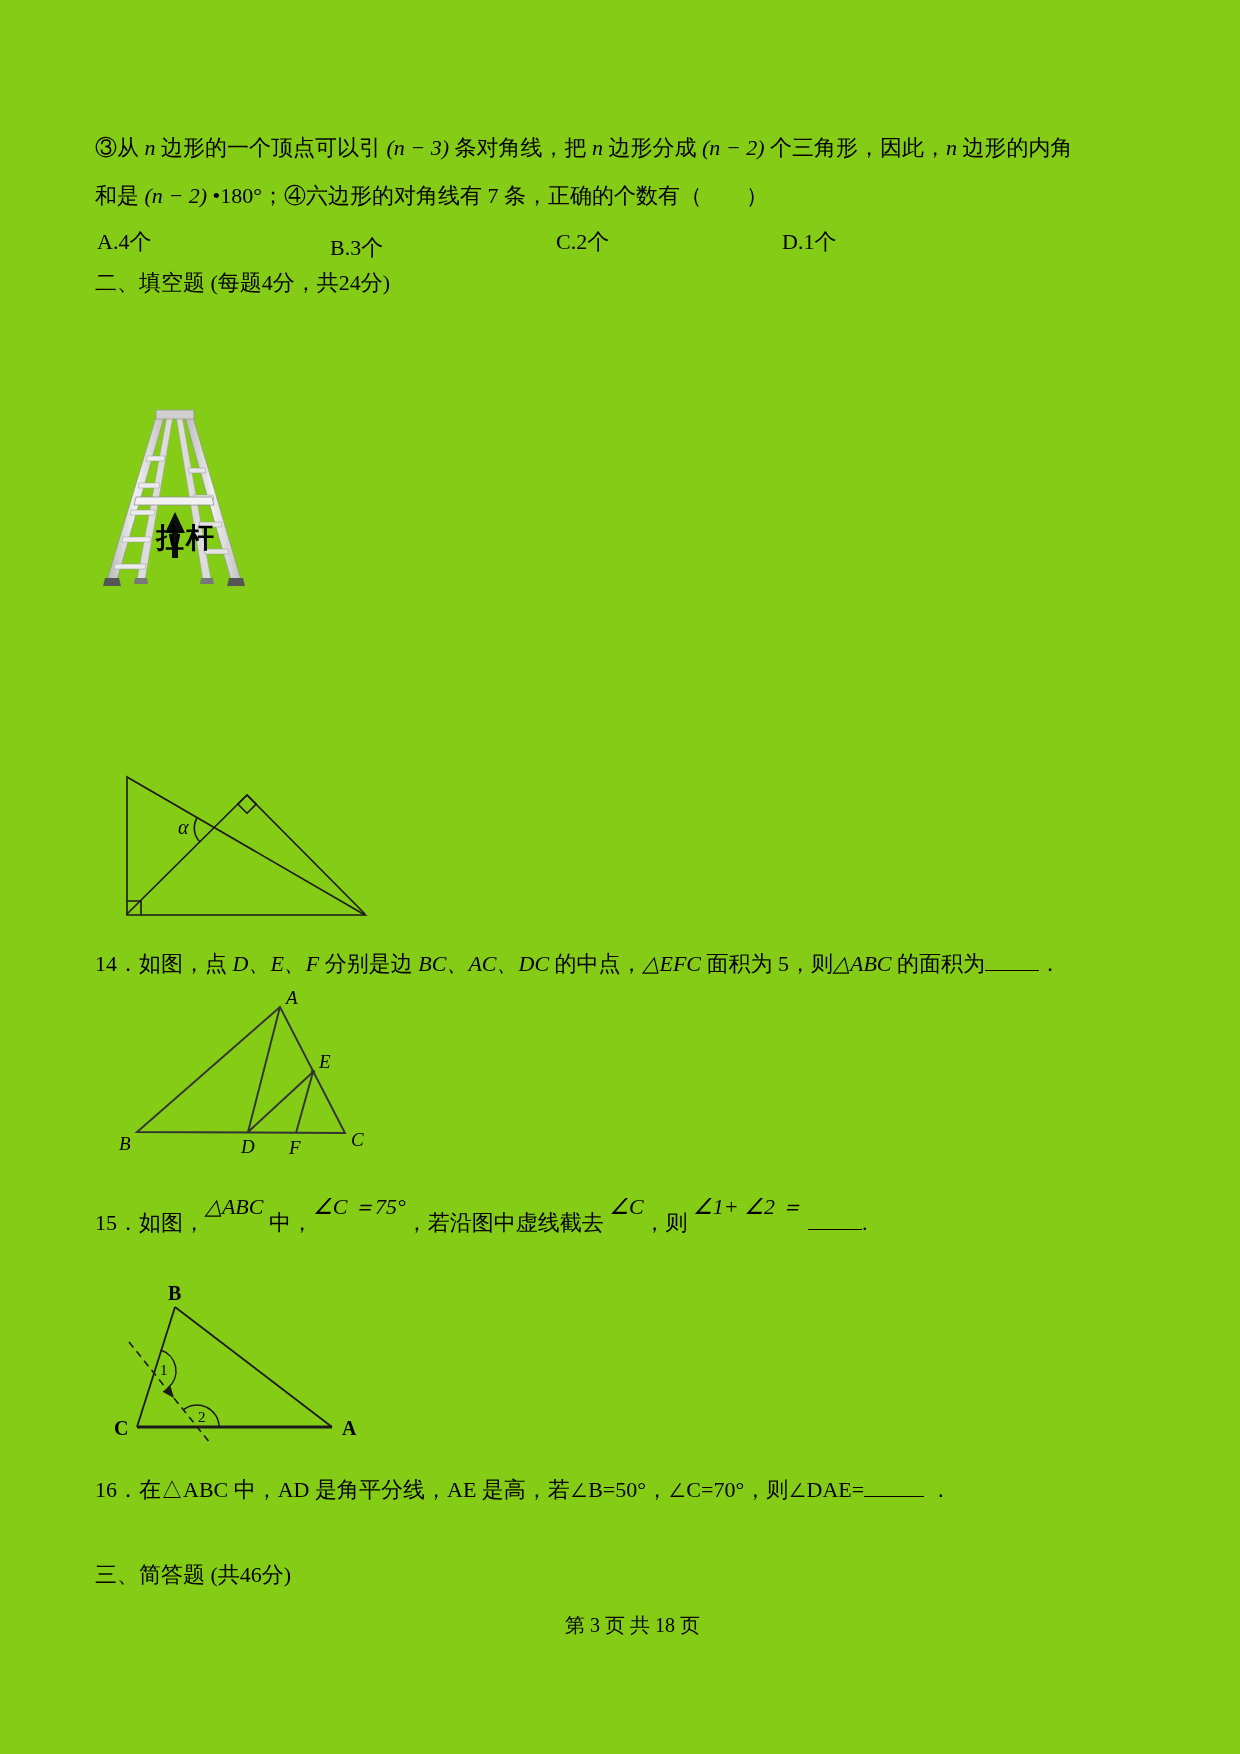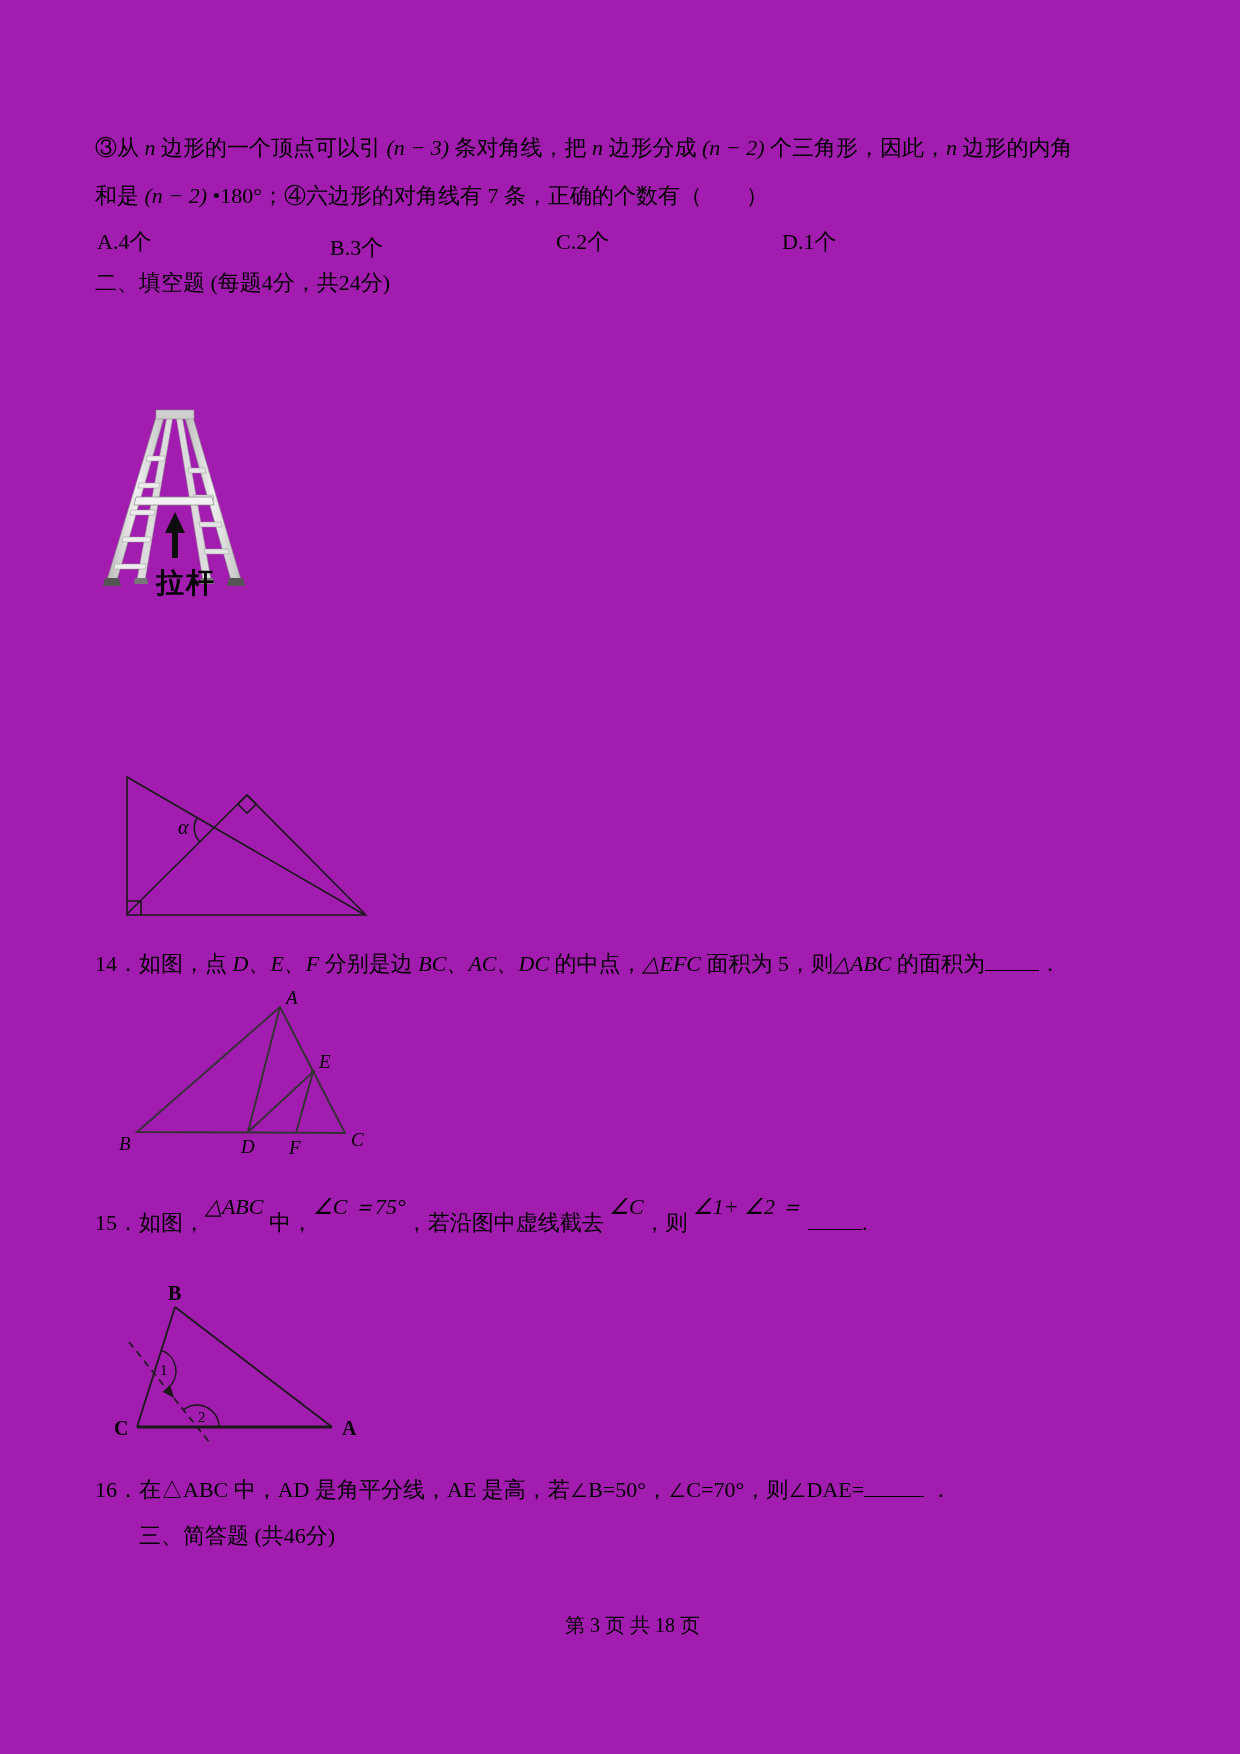--- a/index.html
+++ b/index.html
@@ -1,18 +1,18 @@
 <!DOCTYPE html>
 <html><head>
 <meta charset="utf-8">
 <style>
   * { margin:0; padding:0; box-sizing:border-box; }
   body { background:#fff; }
   .page {
-    position:relative; width:1240px; height:1754px; background:#a21caf;
+    position:relative; width:1240px; height:1754px; background:#84cc16;
     font-family:"Liberation Serif", serif; color:#000; overflow:hidden;
   }
   .row { position:absolute; font-size:22px; white-space:nowrap; color:#000; }
   .mi { font-style:italic; font-family:"Liberation Serif", serif; }
   .sup { display:inline-block; transform:translateY(-15px); }
   .sup16 { display:inline-block; transform:translateY(-16px); }
   .blank { display:inline-block; border-bottom:1.6px solid #000; height:20px; vertical-align:baseline; }
   .w120 { width:122px; } .w88 { width:90px; } .w110 { width:108px; }
   .w52 { width:54px; } .w58 { width:60px; }
   .opt { position:absolute; top:0; }
@@ -72,21 +72,21 @@
     <polygon points="33,89 109,89 111,97 31,97" fill="#f2f2f2" stroke="#8f8f8f" stroke-width="0.8"></polygon>
 
     <line x1="72" y1="150" x2="72" y2="118" stroke="#0d0d0d" stroke-width="6"></line>
     <polygon points="72,104 62,125 82,125" fill="#0d0d0d"></polygon>
 
     <polygon points="2,170 16,170 18,178 0,178" fill="#555"></polygon>
     <polygon points="126,170 140,170 142,178 124,178" fill="#555"></polygon>
     <polygon points="32,170 44,170 45,176 31,176" fill="#777"></polygon>
     <polygon points="98,170 110,170 111,176 97,176" fill="#777"></polygon>
   </svg>
-  <div class="ladder-label" style="left:156px; top:564px;">拉杆</div>
+  <div class="ladder-label" style="left:156px; top:519px;">拉杆</div>
 
 
 
   <svg style="position:absolute; left:110px; top:770px;" width="270" height="158" viewBox="0 0 270 158">
     <g fill="none" stroke="#1a1a1a" stroke-width="1.6">
       <polygon points="17,7 17,145 255,145"></polygon>
       <path d="M17,131 H31 V145"></path>
       <line x1="137" y1="25" x2="17" y2="144"></line>
       <line x1="137" y1="25" x2="255" y2="144"></line>
       <polygon points="137,25 127.8,34.1 137,43.2 146.2,34.1"></polygon>
@@ -139,17 +139,17 @@
     <g font-size="15">
       <text x="70" y="97">1</text>
       <text x="108" y="144">2</text>
     </g>
   </svg>
 
   <div class="row" style="left:95px; top:1475px;">
     <span>16．在△ABC 中，AD 是角平分线，AE 是高，若∠B=50°，∠C=70°，则∠DAE=</span><span class="blank w58"></span><span>&nbsp;</span><span>．</span>
   </div>
 
-  <div class="row" style="left:95px; top:1521px;margin-left:44px;">三、简答题 (共46分)</div>
+  <div class="row" style="left:95px; top:1560px;">三、简答题 (共46分)</div>
 
   <div class="footer" style="top:1612px;">第 3 页 共 18 页</div>
 
 </div>
 
 </body></html>

